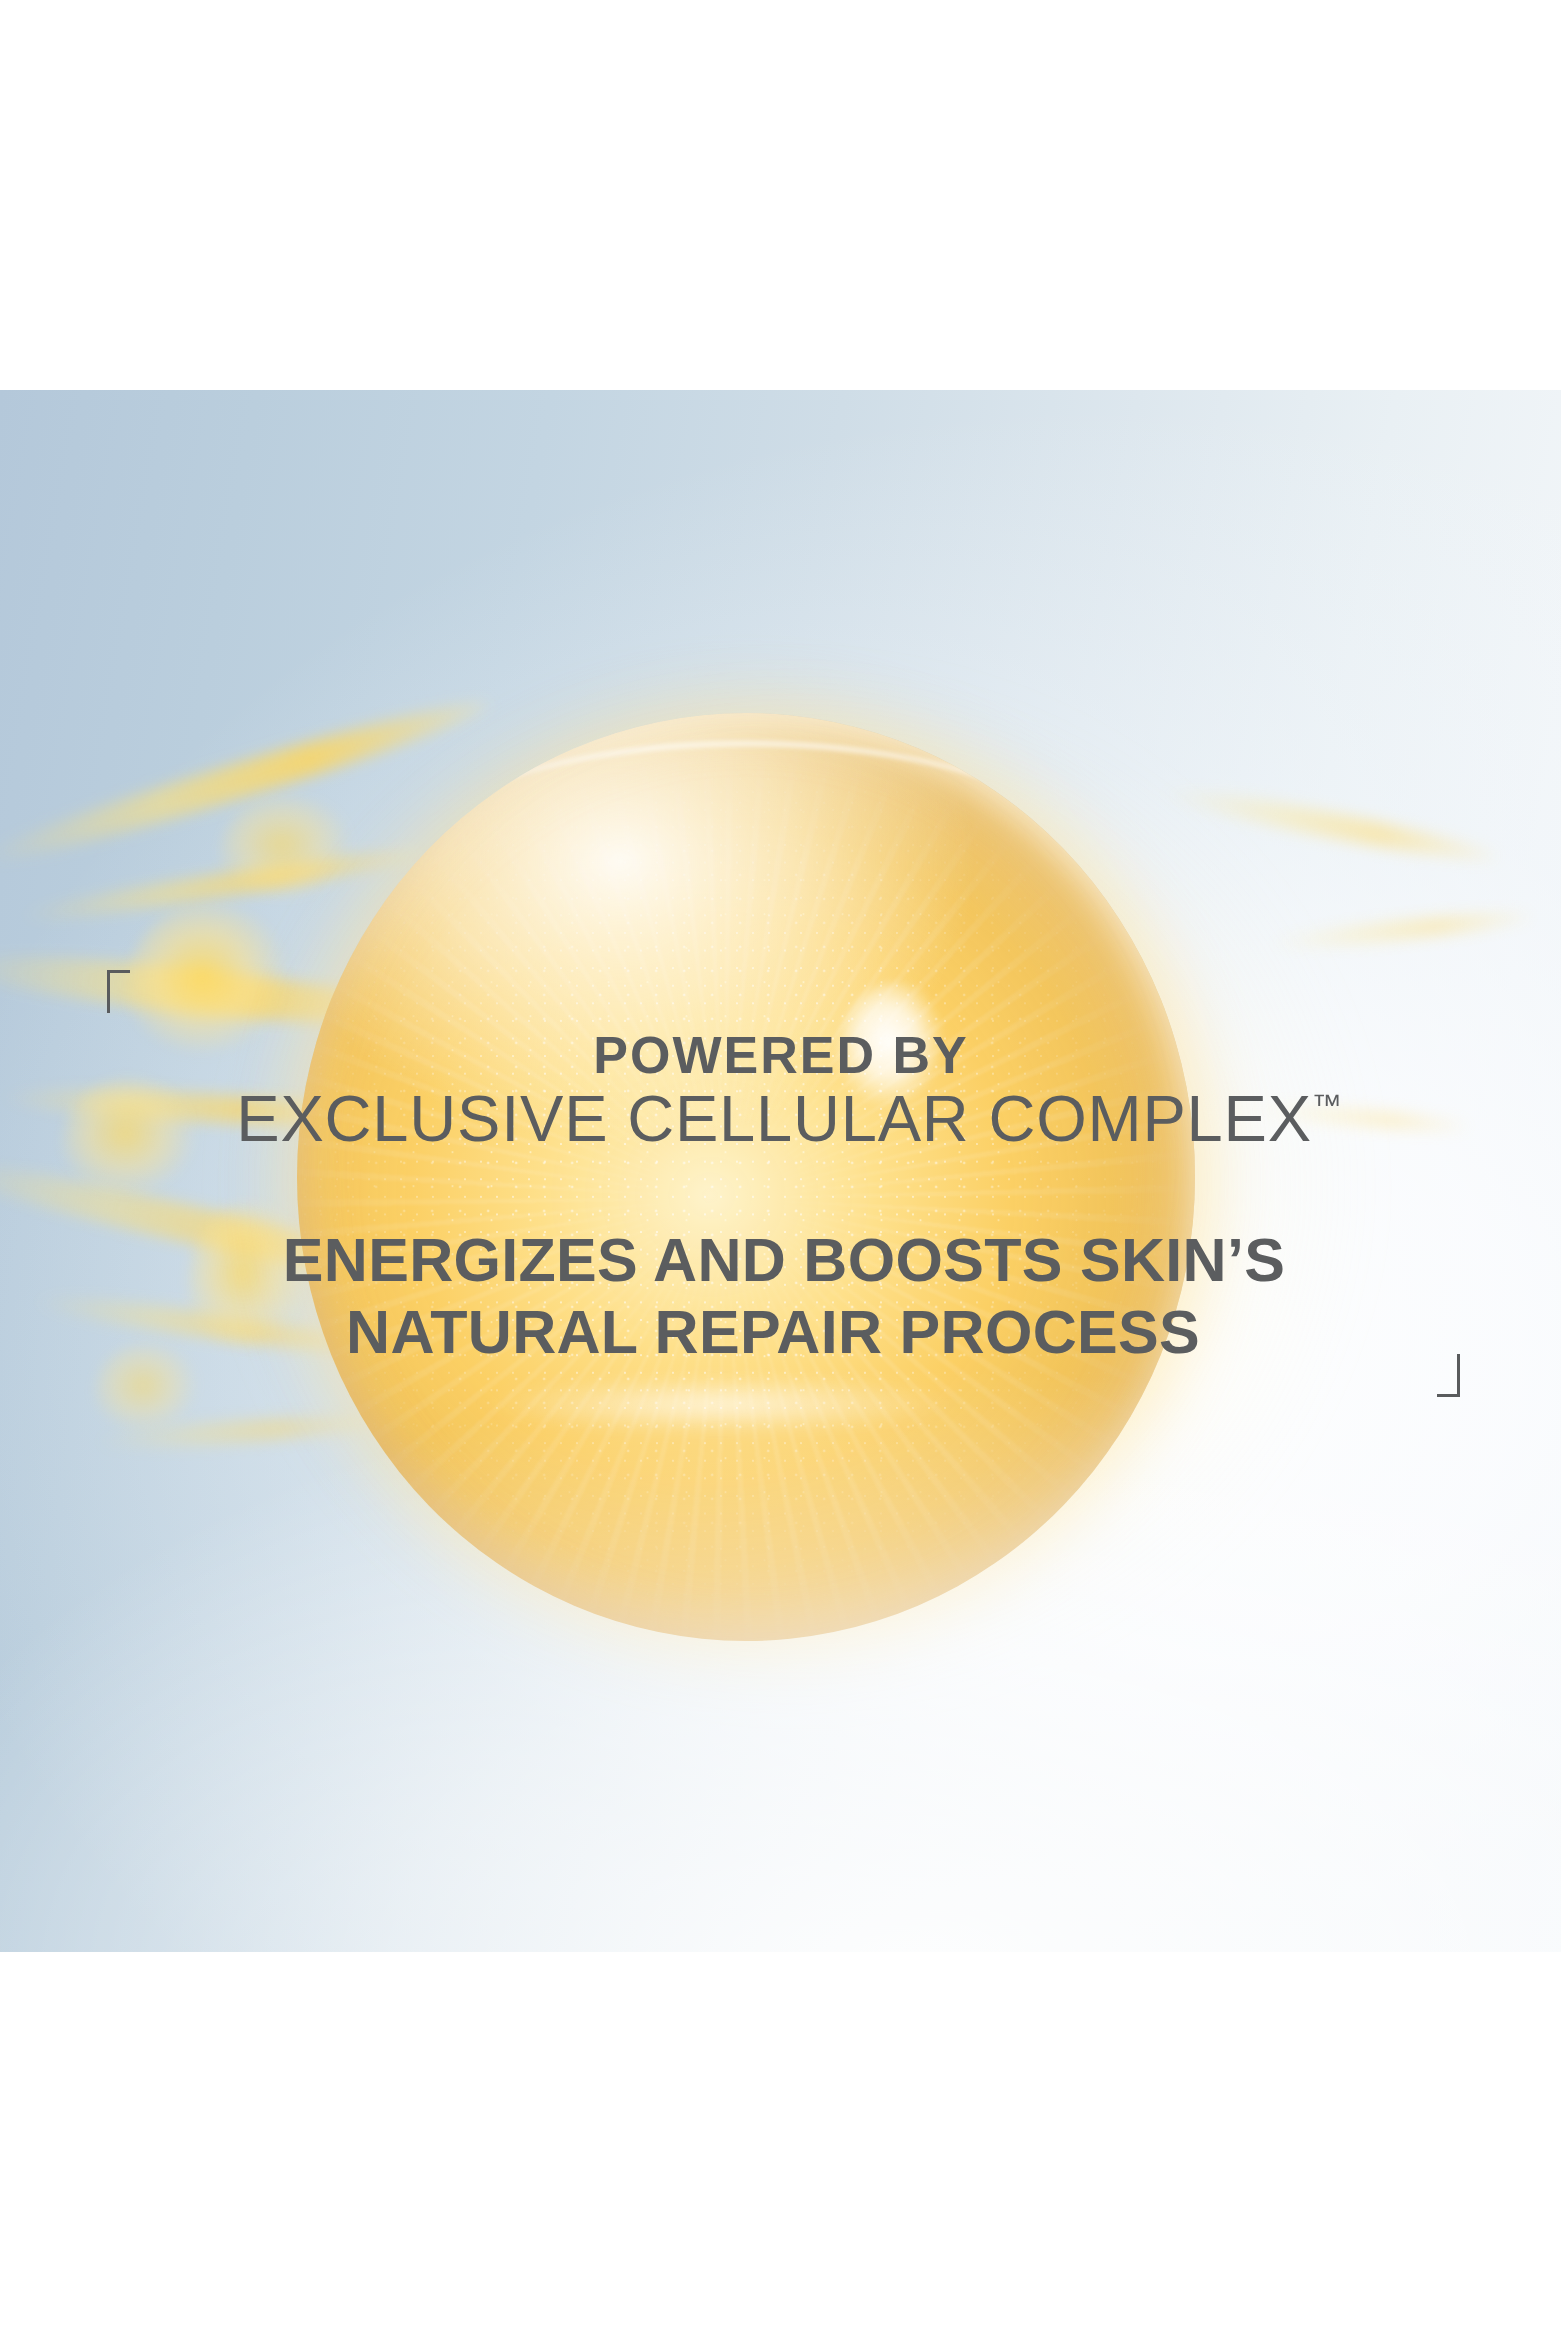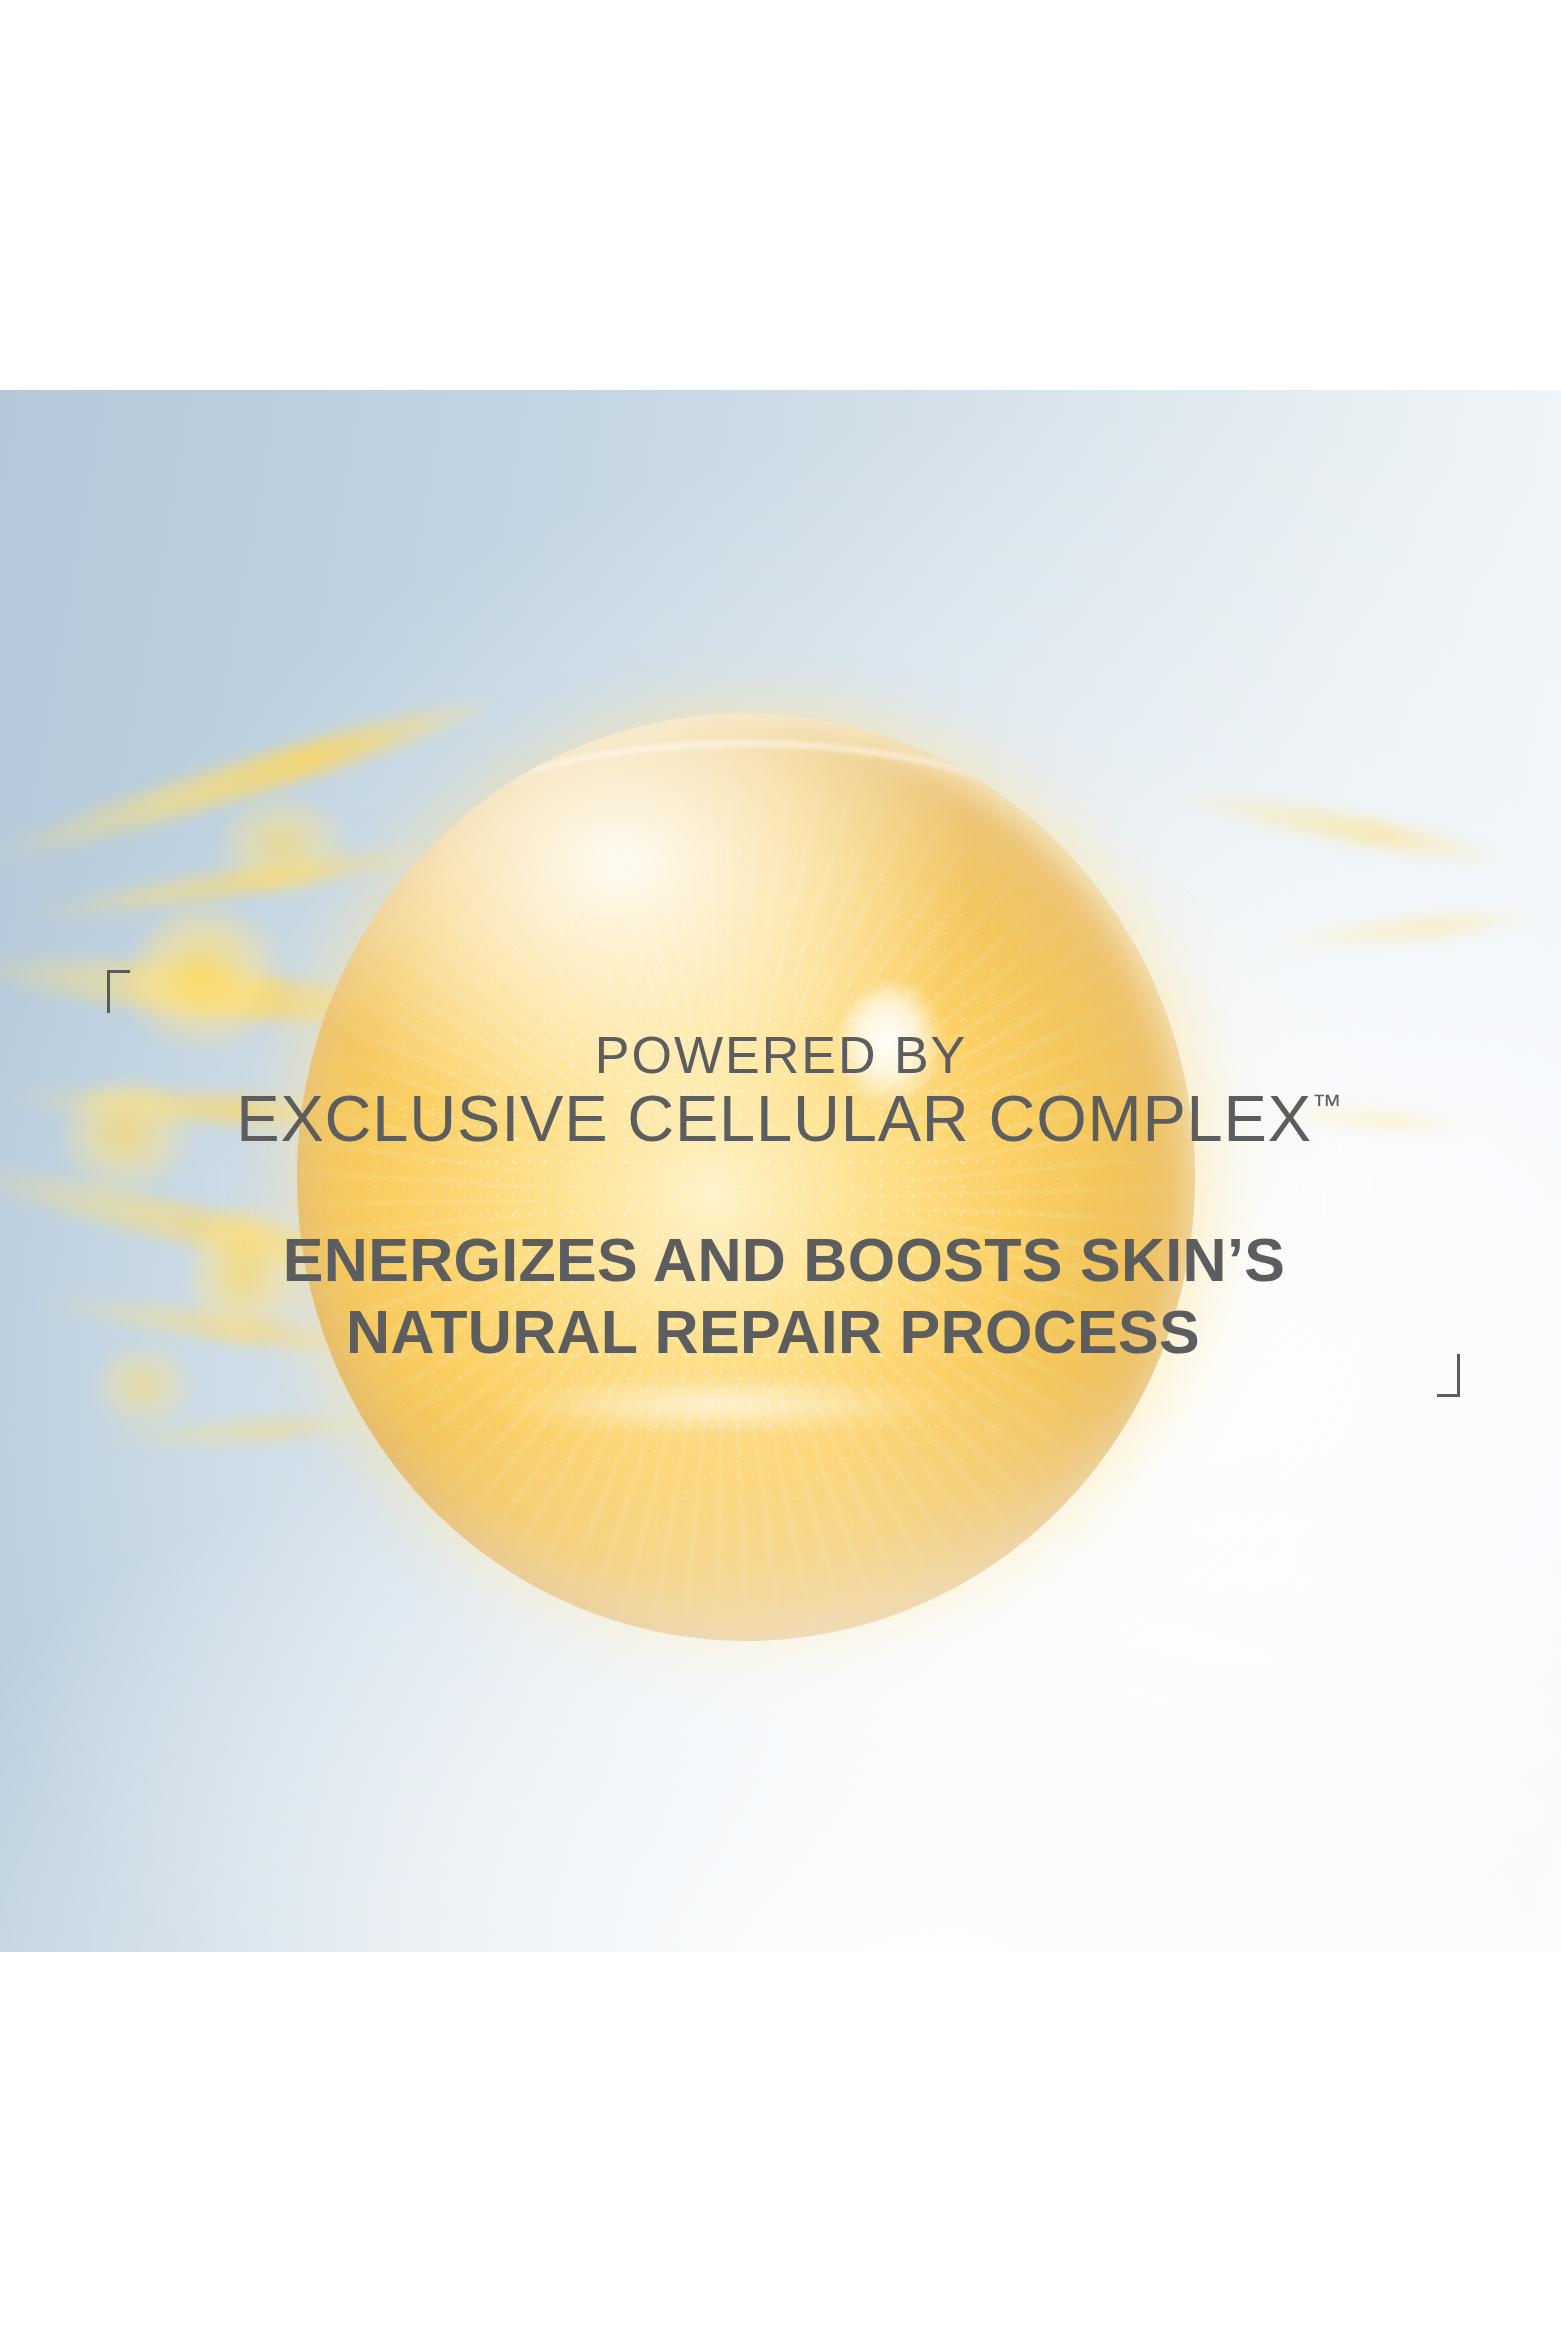--- a/index.html
+++ b/index.html
@@ -260,21 +260,21 @@
   .line {
     display: block;
     white-space: nowrap;
     line-height: 1.0;
   }
   #line-powered-by {
     position: absolute;
     left: 0; right: 0;
     top: 639px;
     font-size: 52px;
-    font-weight: 400;
+    font-weight: 700;
     letter-spacing: 2px;
   }
   #line-complex {
     position: absolute;
     left: 16px; right: 0;
     top: 696px;
     font-size: 65px;
     font-weight: 400;
     letter-spacing: 0.8px;
   }

